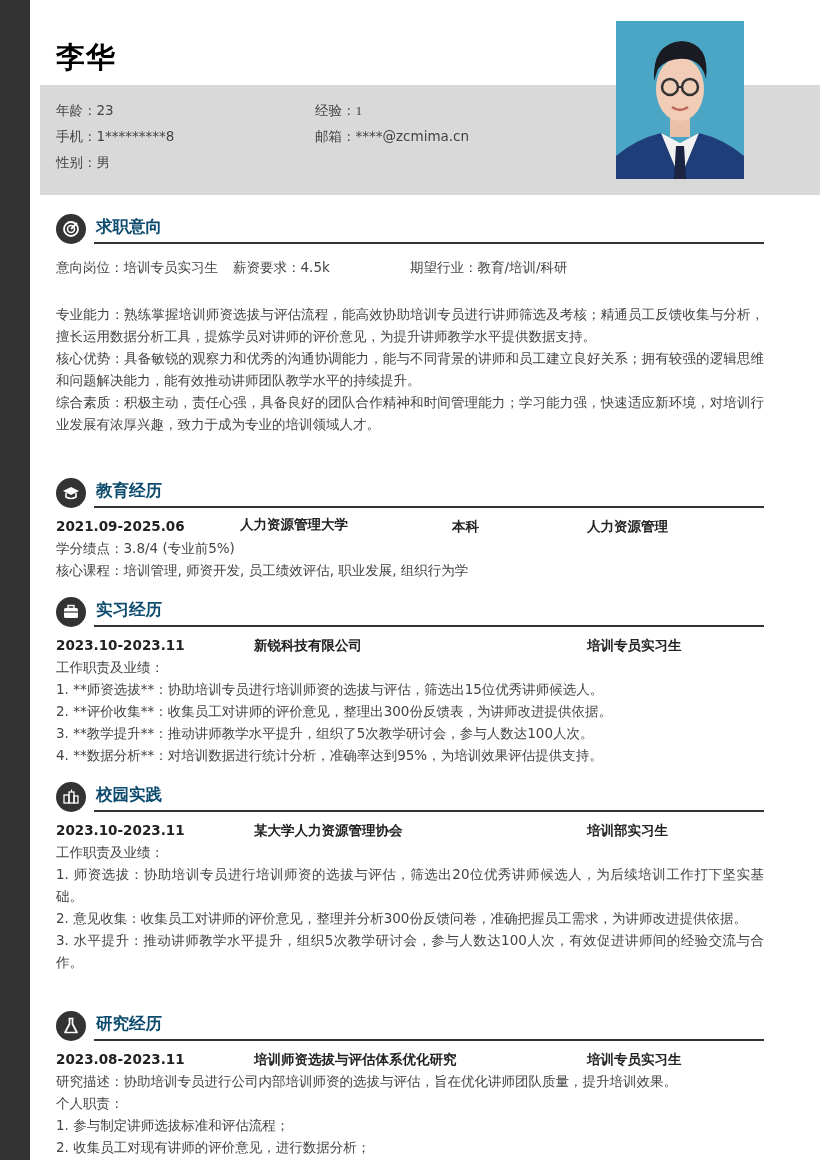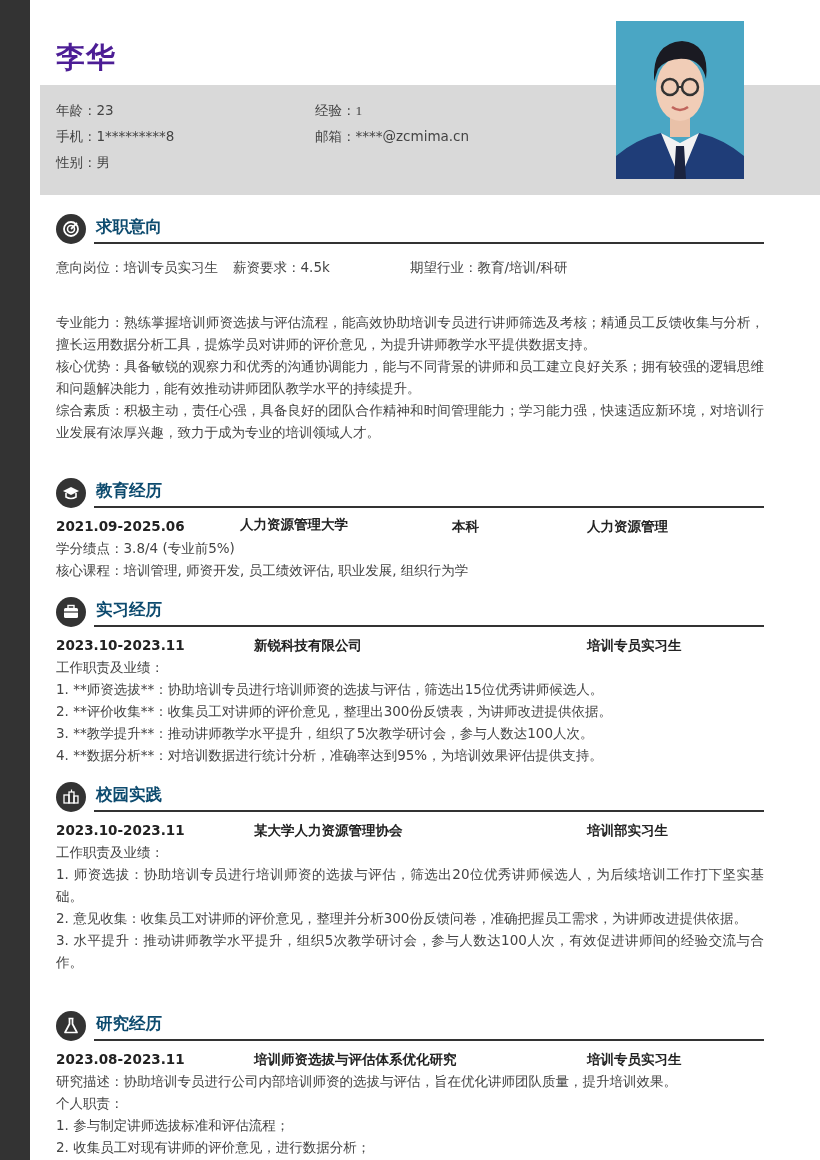--- a/index.html
+++ b/index.html
@@ -1,19 +1,19 @@
 <!DOCTYPE html>
 <html><head>
 <meta charset="utf-8">
 <style>
   * { margin: 0; padding: 0; box-sizing: border-box; }
   html, body { width: 820px; height: 1160px; overflow: hidden; background: #ffffff; }
   body { font-family: "DejaVu Sans", "Liberation Sans", sans-serif; color: #333; position: relative; font-size: 13.5px; }
   .left-bar { position: absolute; left: 0; top: 0; width: 30px; height: 1160px; background: #333333; }
-  .name { position: absolute; left: 56px; top: 38px; font-size: 29px; font-weight: bold; color: #4c1d95; letter-spacing: 1px; }
+  .name { position: absolute; left: 56px; top: 38px; font-size: 29px; font-weight: bold; color: #000000; letter-spacing: 1px; }
   .info-band { position: absolute; left: 40px; top: 85px; width: 780px; height: 110px; background: #d9d9d9; }
   .info-item { position: absolute; font-size: 13.5px; color: #444; white-space: nowrap; }
   .photo { position: absolute; left: 616px; top: 21px; width: 128px; height: 158px; background: #4aa6c4; overflow: hidden; }
   .section { position: absolute; left: 56px; width: 708px; }
   .sec-head { position: relative; height: 30px; }
   .sec-icon { position: absolute; left: 0; top: 0; width: 30px; height: 30px; border-radius: 50%; background: #333; display: flex; align-items: center; justify-content: center; }
   .sec-title { position: absolute; left: 40px; top: 2px; font-size: 16.5px; font-weight: bold; color: #0c4a6e; }
   .sec-line { position: absolute; left: 38px; right: 0; top: 28px; height: 1.5px; background: #333; }
   .row { position: relative; height: 22px; line-height: 22px; font-size: 13.5px; color: #444; white-space: nowrap; }
   .row.bold { font-weight: bold; color: #222; font-size: 13.5px; }
@@ -64,21 +64,21 @@
     <div class="sec-line"></div>
   </div>
   <div class="row" style="margin-top:12px;">
     <span class="abs" style="left:0;">意向岗位：培训专员实习生</span>
     <span class="abs" style="left:177px;">薪资要求：4.5k</span>
     <span class="abs" style="left:354px;">期望行业：教育/培训/科研</span>
   </div>
 </div>
 
 <div class="section" style="top:295px;">
-  <div style="margin-top:16px;">
+  <div style="margin-top:8px;">
     <p class="para">专业能力：熟练掌握培训师资选拔与评估流程，能高效协助培训专员进行讲师筛选及考核；精通员工反馈收集与分析，擅长运用数据分析工具，提炼学员对讲师的评价意见，为提升讲师教学水平提供数据支持。</p>
     <p class="para">核心优势：具备敏锐的观察力和优秀的沟通协调能力，能与不同背景的讲师和员工建立良好关系；拥有较强的逻辑思维和问题解决能力，能有效推动讲师团队教学水平的持续提升。</p>
     <p class="para">综合素质：积极主动，责任心强，具备良好的团队合作精神和时间管理能力；学习能力强，快速适应新环境，对培训行业发展有浓厚兴趣，致力于成为专业的培训领域人才。</p>
   </div>
 </div>
 
 <div class="section" style="top:478px;">
   <div class="sec-head">
     <div class="sec-icon">
       <svg width="18" height="16" viewBox="0 0 18 16">

